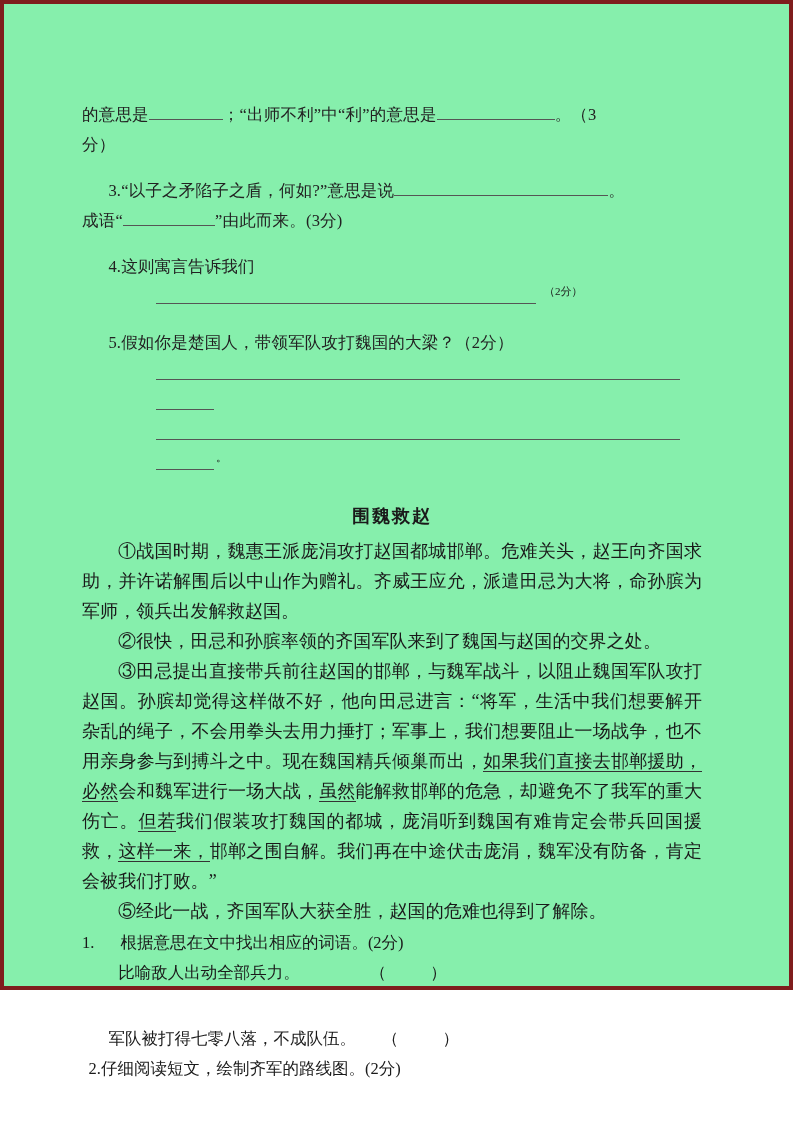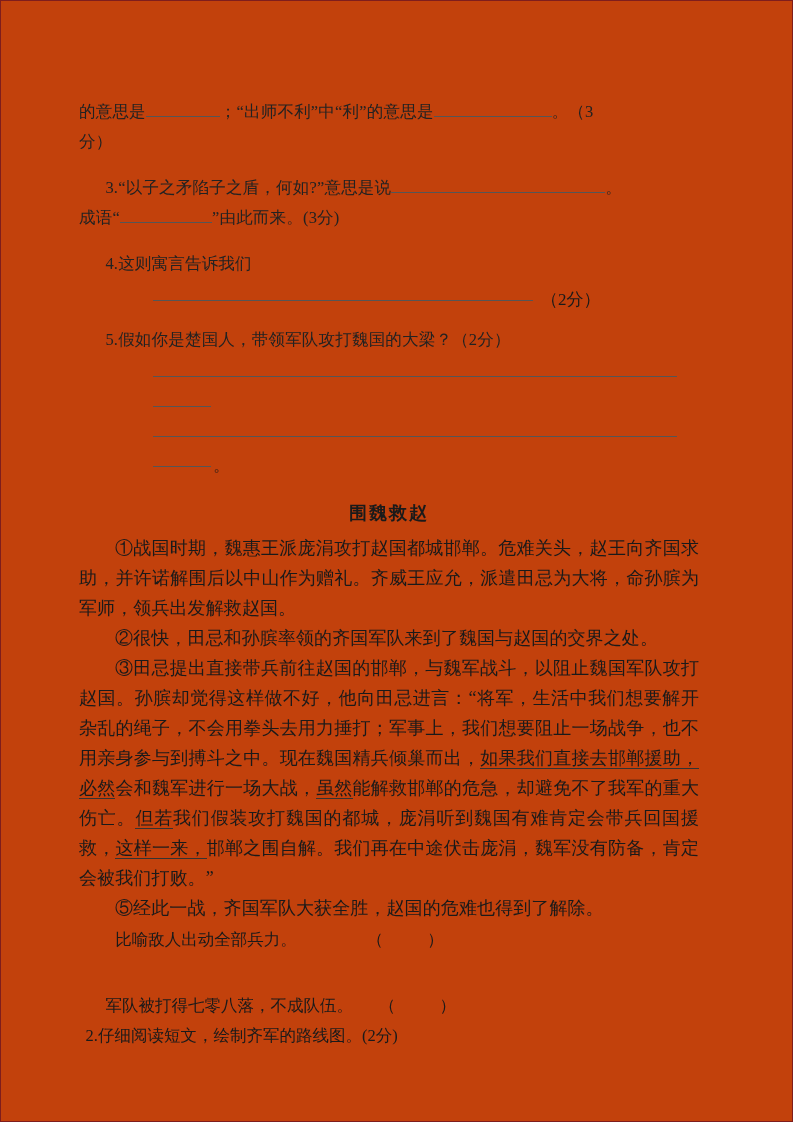--- a/index.html
+++ b/index.html
@@ -12,24 +12,24 @@
     height: 1122px;
     font-family: "Liberation Serif", "DejaVu Serif", serif;
     color: #1a1a1a;
     position: relative;
     overflow: hidden;
   }
   .page {
     position: absolute;
     left: 0; top: 0;
     width: 793px;
-    height: 1122px;
+    height: 990px;
     box-sizing: border-box;
-    border: 1px solid #7f1d1d;
-    background: #c2410c;
+    border: 4px solid #7f1d1d;
+    background: #86efac;
   }
   .content {
     position: absolute;
     left: 78px;
     top: 96px;
     width: 620px;
   }
 
   
   .line {
@@ -59,22 +59,22 @@
   .rule {
     position: absolute;
     border-bottom: 1px solid #555;
     bottom: 8px;
   }
   .rule-full  { left: 74px; right: 22px; }
   .rule-short { left: 74px; width: 58px; }
   .rule-mid   { left: 74px; width: 380px; }
   .dot-after {
     position: absolute;
-    bottom: 1px;
-    font-size: 17px;
+    bottom: 15px;
+    font-size: 11px;
     line-height: 1;
   }
 
   
   .article-title {
     text-align: center;
     font-size: 18px;
     font-weight: bold;
     letter-spacing: 2px;
     margin: 26px 0 8px 0;
@@ -140,20 +140,21 @@
     <h2 class="article-title">围魏救赵</h2>
 
     <div>
       <p class="para"><span>①战国时期，魏惠王派庞涓攻打赵国都城邯郸。危难关头，赵王向齐国求助，并许诺解围后以中山作为赠礼。齐威王应允，派遣田忌为大将，命孙膑为军师，领兵出发解救赵国。</span></p>
       <p class="para"><span>②很快，田忌和孙膑率领的齐国军队来到了魏国与赵国的交界之处。</span></p>
       <p class="para"><span>③田忌提出直接带兵前往赵国的邯郸，与魏军战斗，以阻止魏国军队攻打赵国。孙膑却觉得这样做不好，他向田忌进言：“将军，生活中我们想要解开杂乱的绳子，不会用拳头去用力捶打；军事上，我们想要阻止一场战争，也不用亲身参与到搏斗之中。现在魏国精兵倾巢而出，</span><span class="u">如果</span><span class="u">我们直接去邯郸援助，</span><span class="u">必然</span><span>会和魏军进行一场大战，</span><span class="u">虽然</span><span>能解救邯郸的危急，却避免不了我军的重大伤亡。</span><span class="u">但若</span><span>我们假装攻打魏国的都城，庞涓听到魏国有难肯定会带兵回国援救，</span><span class="u">这样一来，</span><span>邯郸之围自解。我们再在中途伏击庞涓，魏军没有防备，肯定会被我们打败。”</span></p>
       <p class="para"><span>⑤经此一战，齐国军队大获全胜，赵国的危难也得到了解除。</span></p>
     </div>
 
     <div class="q-block">
+      <p class="q-line"><span>1.</span><span class="lead-gap2"></span><span>根据意思在文中找出相应的词语。(2分)</span></p>
 
       <p class="q-line q-sub"><span>比喻敌人出动全部兵力。</span><span class="lead-gap"></span><span>（</span><span class="paren-gap"></span><span>）</span></p>
 
       <p class="q-line q-sub" style="padding-left:1.6em;margin-top:36px;"><span>军队被打得七零八落，不成队伍。</span><span class="lead-gap2"></span><span>（</span><span class="paren-gap"></span><span>）</span></p>
 
       <p class="q-line" style="padding-left:0.4em;"><span>2.</span><span>仔细阅读短文，绘制齐军的路线图。(2分)</span></p>
     </div>
 
   </div>
 </div>

